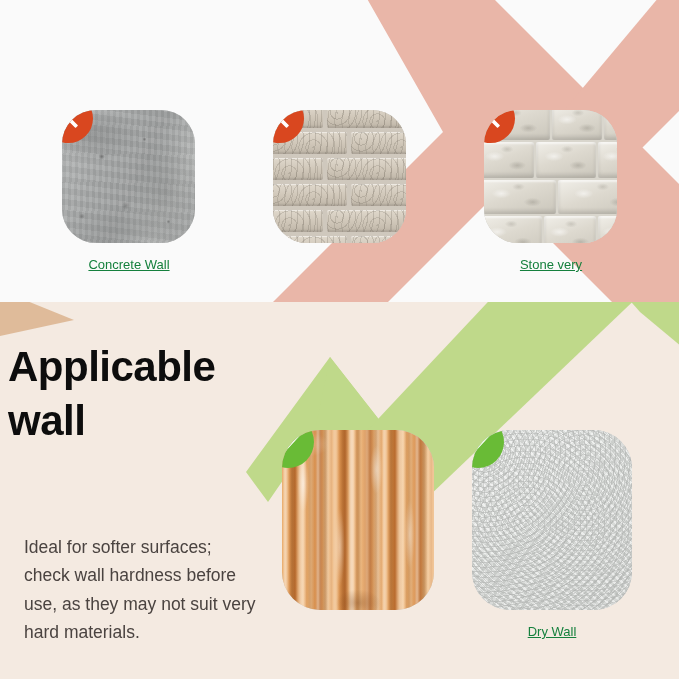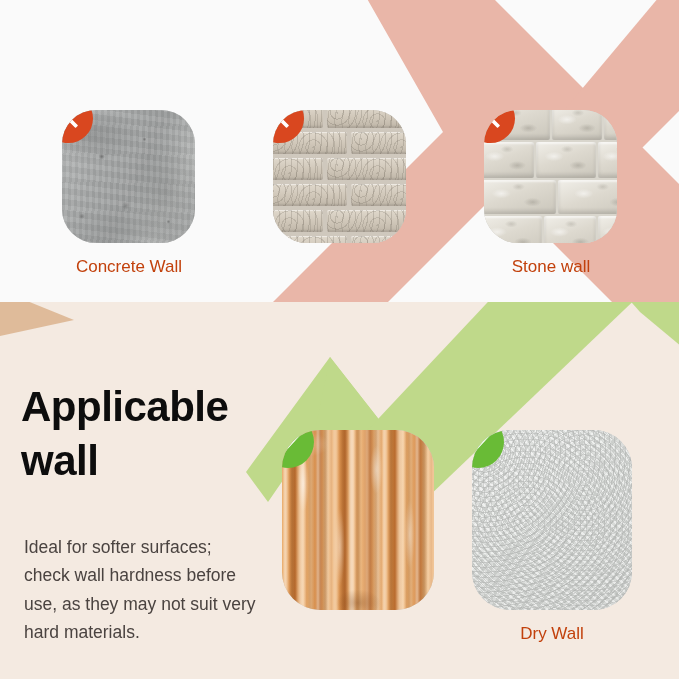--- a/index.html
+++ b/index.html
@@ -45,21 +45,21 @@
   }
 
   
   .tile-wrap{position:absolute;}
   .tile{
     position:relative;width:133px;height:133px;border-radius:34px;
     overflow:hidden;background:#c9c9c9;
   }
   .tile-label{
     margin-top:14px;text-align:center;width:133px;
-    font-size:17px;color:#c2410c;font-weight:400;white-space:nowrap;
+    font-size:13px;color:#15803d;font-weight:400;white-space:nowrap;text-decoration:underline;
   }
   .tile-label.wide{width:150px;margin-left:-8px;}
 
   .badge{
     position:absolute;left:-18px;top:-16px;width:49px;height:49px;
     border-radius:50%;display:flex;align-items:center;justify-content:center;
     z-index:5;
   }
   .badge.bad{background:#D9471F;}
   .badge.good{background:#69BB36;}
@@ -231,41 +231,41 @@
           <div class="stone" style="left:-6px;top:106px;width:64px;height:40px;"></div>
           <div class="stone" style="left:60px;top:106px;width:52px;height:40px;"></div>
           <div class="stone" style="left:114px;top:106px;width:46px;height:40px;"></div>
         </div>
         <div class="badge bad">
           <svg width="24" height="24" viewBox="0 0 24 24">
             <path d="M5.5 4 L12 10.5 L18.5 4 L20 5.5 L13.5 12 L20 18.5 L18.5 20 L12 13.5 L5.5 20 L4 18.5 L10.5 12 L4 5.5 Z" fill="#ffffff" stroke="#ffffff" stroke-width="1.6" stroke-linejoin="round"></path>
           </svg>
         </div>
       </div>
-      <div class="tile-label wide">Stone wall</div>
+      <div class="tile-label wide">Stone very</div>
     </div>
   </div>
 
   <div class="panel-bottom">
 
     <svg class="deco-check" viewBox="0 0 679 377">
       <path d="M246 170 L330 55 L420 170 L400 200 L330 110 L268 200 Z" fill="#BFD98A"></path>
       <path d="M330 55 L420 170 L360 260 L300 200 Z" fill="#BFD98A"></path>
       <path d="M300 200 L360 260 L420 175 L362 118 Z" fill="#BFD98A"></path>
       <path d="M360 260 L300 200 L610 -130 L690 -55 Z" fill="#BFD98A"></path>
       <path d="M596 -40 L700 -40 L700 60 L640 10 Z" fill="#BFD98A"></path>
     </svg>
 
     <div class="tan-wedge" style="left:0;top:-12px;">
       <svg viewBox="0 0 120 60" width="120" height="60">
         <path d="M0 0 L0 46 L74 30 Z" fill="#DDB896" opacity="0.95"></path>
       </svg>
     </div>
 
-    <div class="title-bottom" style="top:38px;left:21px;position:absolute;margin-top:40px;">Applicable wall</div>
+    <div class="title-bottom" style="top:38px;left:8px;position:absolute;">Applicable wall</div>
 
     <div class="body-text" style="top:185px;left:24px;position:absolute;margin-top:46px;">Ideal for softer surfaces; check wall hardness before use, as they may not suit very hard materials.</div>
 
     <div class="tile-wrap" style="left:282px;top:128px;">
       <div class="tile" style="width:152px;height:180px;border-radius:38px;">
         <div class="tex tex-wood"></div>
         <div class="badge good" style="left:-20px;top:-14px;width:52px;height:52px;">
           <svg width="28" height="28" viewBox="0 0 28 28">
             <path d="M5 14.5 L11 20.5 L23.5 7" fill="none" stroke="#ffffff" stroke-width="4.6" stroke-linecap="round" stroke-linejoin="round"></path>
           </svg>

